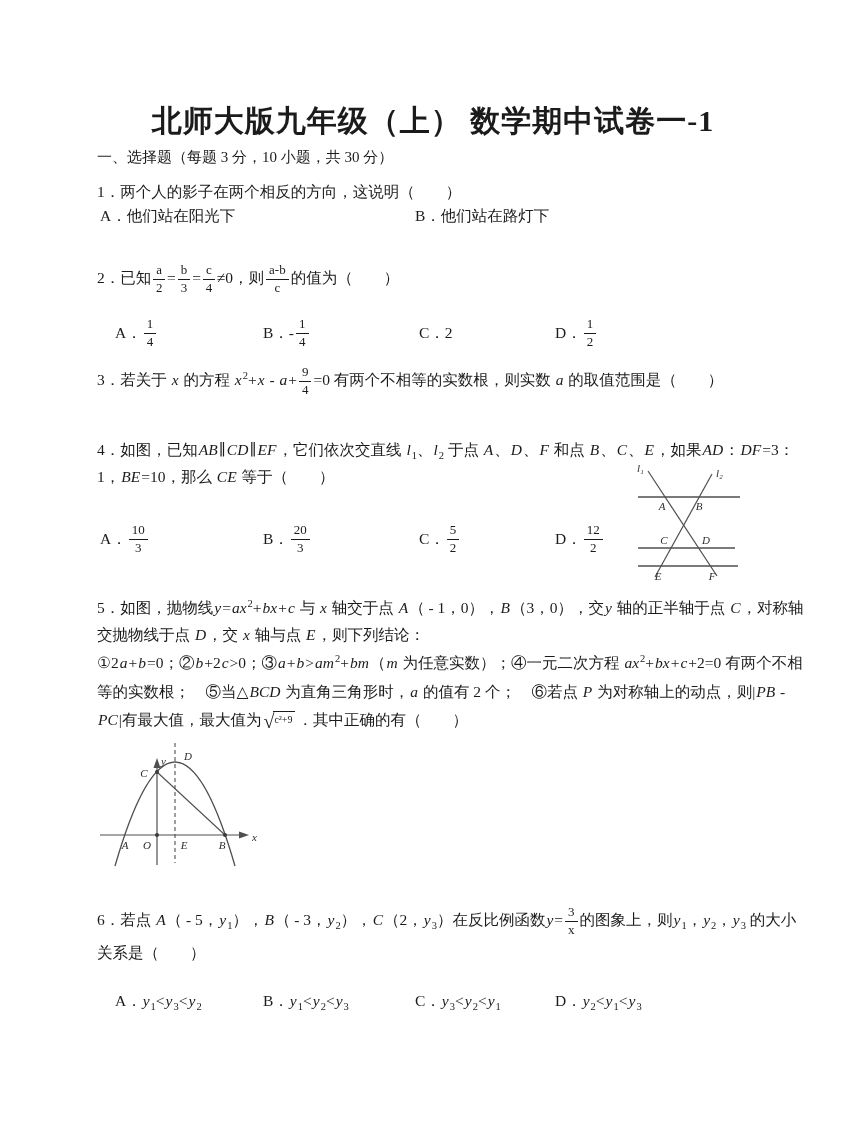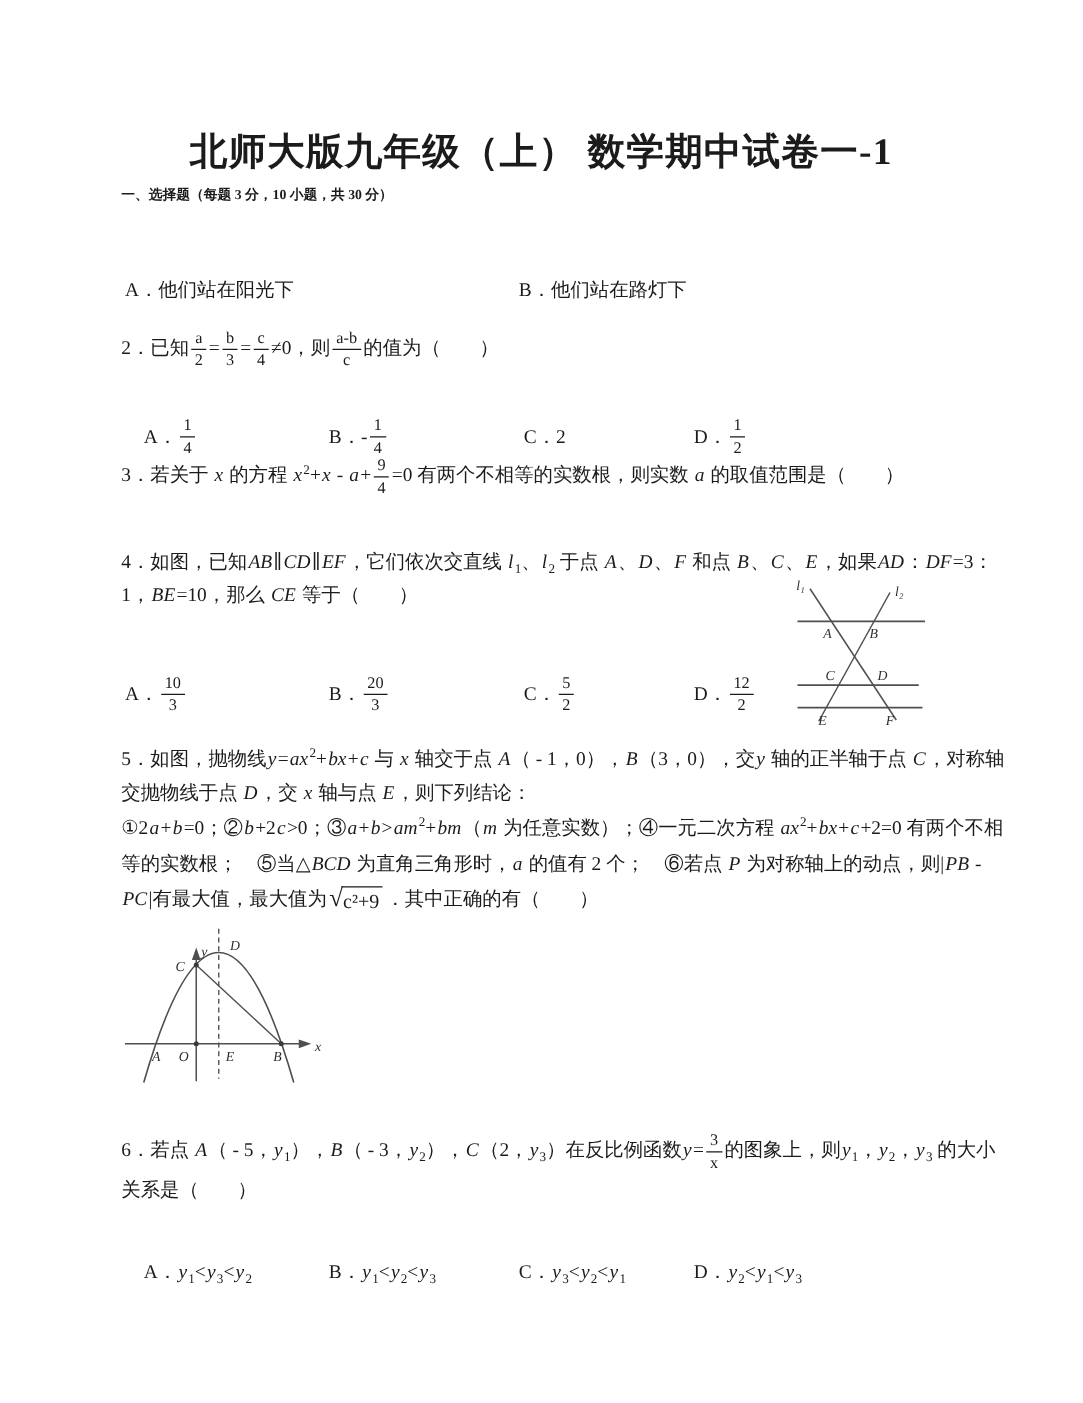--- a/index.html
+++ b/index.html
@@ -1,47 +1,48 @@
 <!DOCTYPE html>
 <html><head>
 <meta charset="utf-8">
 <style>
   html,body{margin:0;padding:0;background:#ffffff;}
   .page{position:relative;width:866px;height:1122px;background:#fff;overflow:hidden;
         font-family:"Liberation Serif","DejaVu Serif",serif;color:#1b1b1b;}
   .abs{position:absolute;}
   .title{top:101px;left:0;width:866px;text-align:center;font-size:30px;font-weight:bold;letter-spacing:1px;}
-  .section{top:148px;left:97px;font-size:11px;font-weight:bold;}
+  .section{top:148px;left:97px;font-size:15px;font-weight:normal;}
   .stem{left:97px;font-size:15.5px;line-height:27px;width:706px;}
   .optrow{left:97px;width:712px;font-size:15.5px;height:22px;}
-  .opt{position:absolute;top:16px;white-space:nowrap;text-align:center;}
+  .opt{position:absolute;top:0;white-space:nowrap;text-align:center;}
   .tall{height:46px;}
   .tall .opt{display:inline-flex;align-items:center;height:46px;}
   .cA{left:3px}.cA2{left:18px}.cB{left:166px}.cB2{left:318px}.cC{left:322px}.cC2{left:318px}.cD{left:458px}
   .var{font-style:italic;padding:0 1px;}
   .sup{font-size:10.5px;vertical-align:super;line-height:0;}
   .sb{font-size:10.5px;vertical-align:sub;line-height:0;}
   .frac{display:inline-flex;flex-direction:column;align-items:center;vertical-align:middle;
         margin:0 2px;line-height:1.15;font-size:13px;}
   .frac .fn{padding:0 3px 1px;border-bottom:1px solid #1b1b1b;}
   .frac .fd{padding-top:1px;}
   .sqrt{display:inline-flex;align-items:flex-start;vertical-align:middle;margin:0 2px;}
   .sqrt .rad{font-size:20px;line-height:1;margin-right:-1px;}
-  .sqrt .radi{border-top:1.3px solid #1b1b1b;font-size:16px;padding:2px 3px 0 1px;line-height:1.2;}
+  .sqrt .radi{border-top:1.3px solid #1b1b1b;font-size:10px;padding:2px 3px 0 1px;line-height:1.2;}
   .fig text{font-family:"Liberation Serif","DejaVu Serif",serif;font-style:italic;font-size:11px;fill:#2e2e2e;}
   .fig line,.fig path{stroke:#4f4f4f;fill:none;}
 </style>
 </head>
 <body>
 
 <div class="page">
 
   <div class="abs title">北师大版九年级（上） 数学期中试卷一-1</div>
   <div class="abs section">一、选择题（每题 3 分，10 小题，共 30 分）</div>
 
+  <div class="abs stem" style="top:178px">1．两个人的影子在两个相反的方向，这说明（　　）</div>
   <div class="abs optrow" style="top:206px">
     <span class="opt cA">A．他们站在阳光下</span>
     <span class="opt cB2">B．他们站在路灯下</span>
   </div>
 
   <div class="abs stem" style="top:263px">2．已知<span class="frac">
         <span class="fn">a</span>
         <span class="fd">2</span>
       </span>=<span class="frac">
         <span class="fn">b</span>

